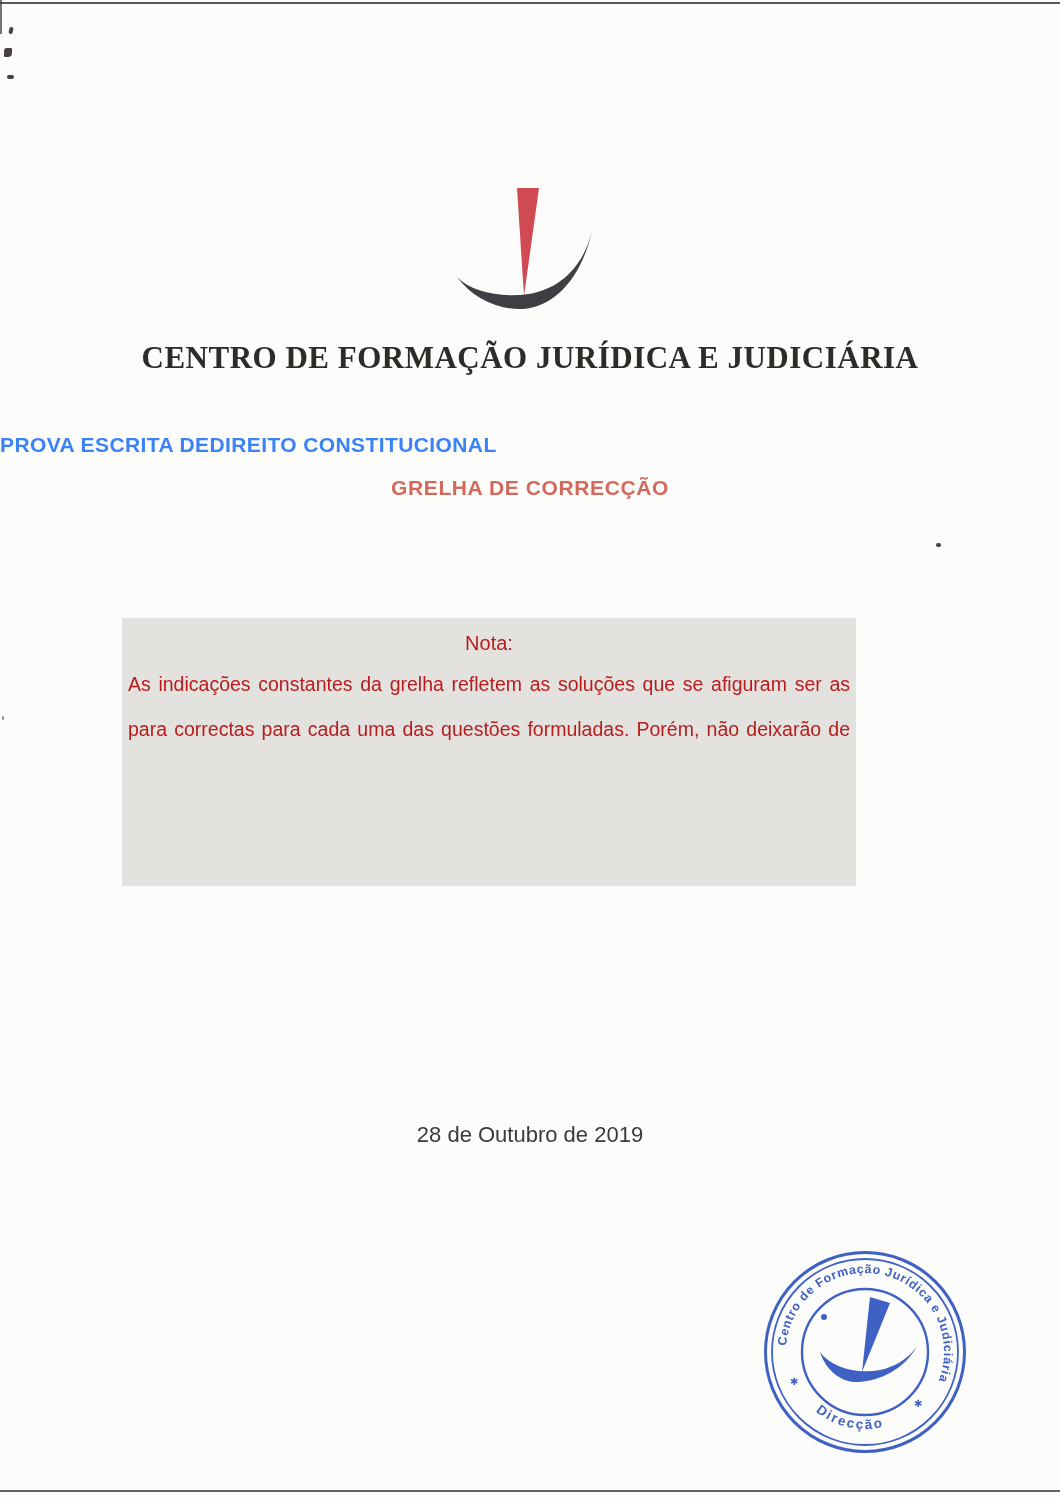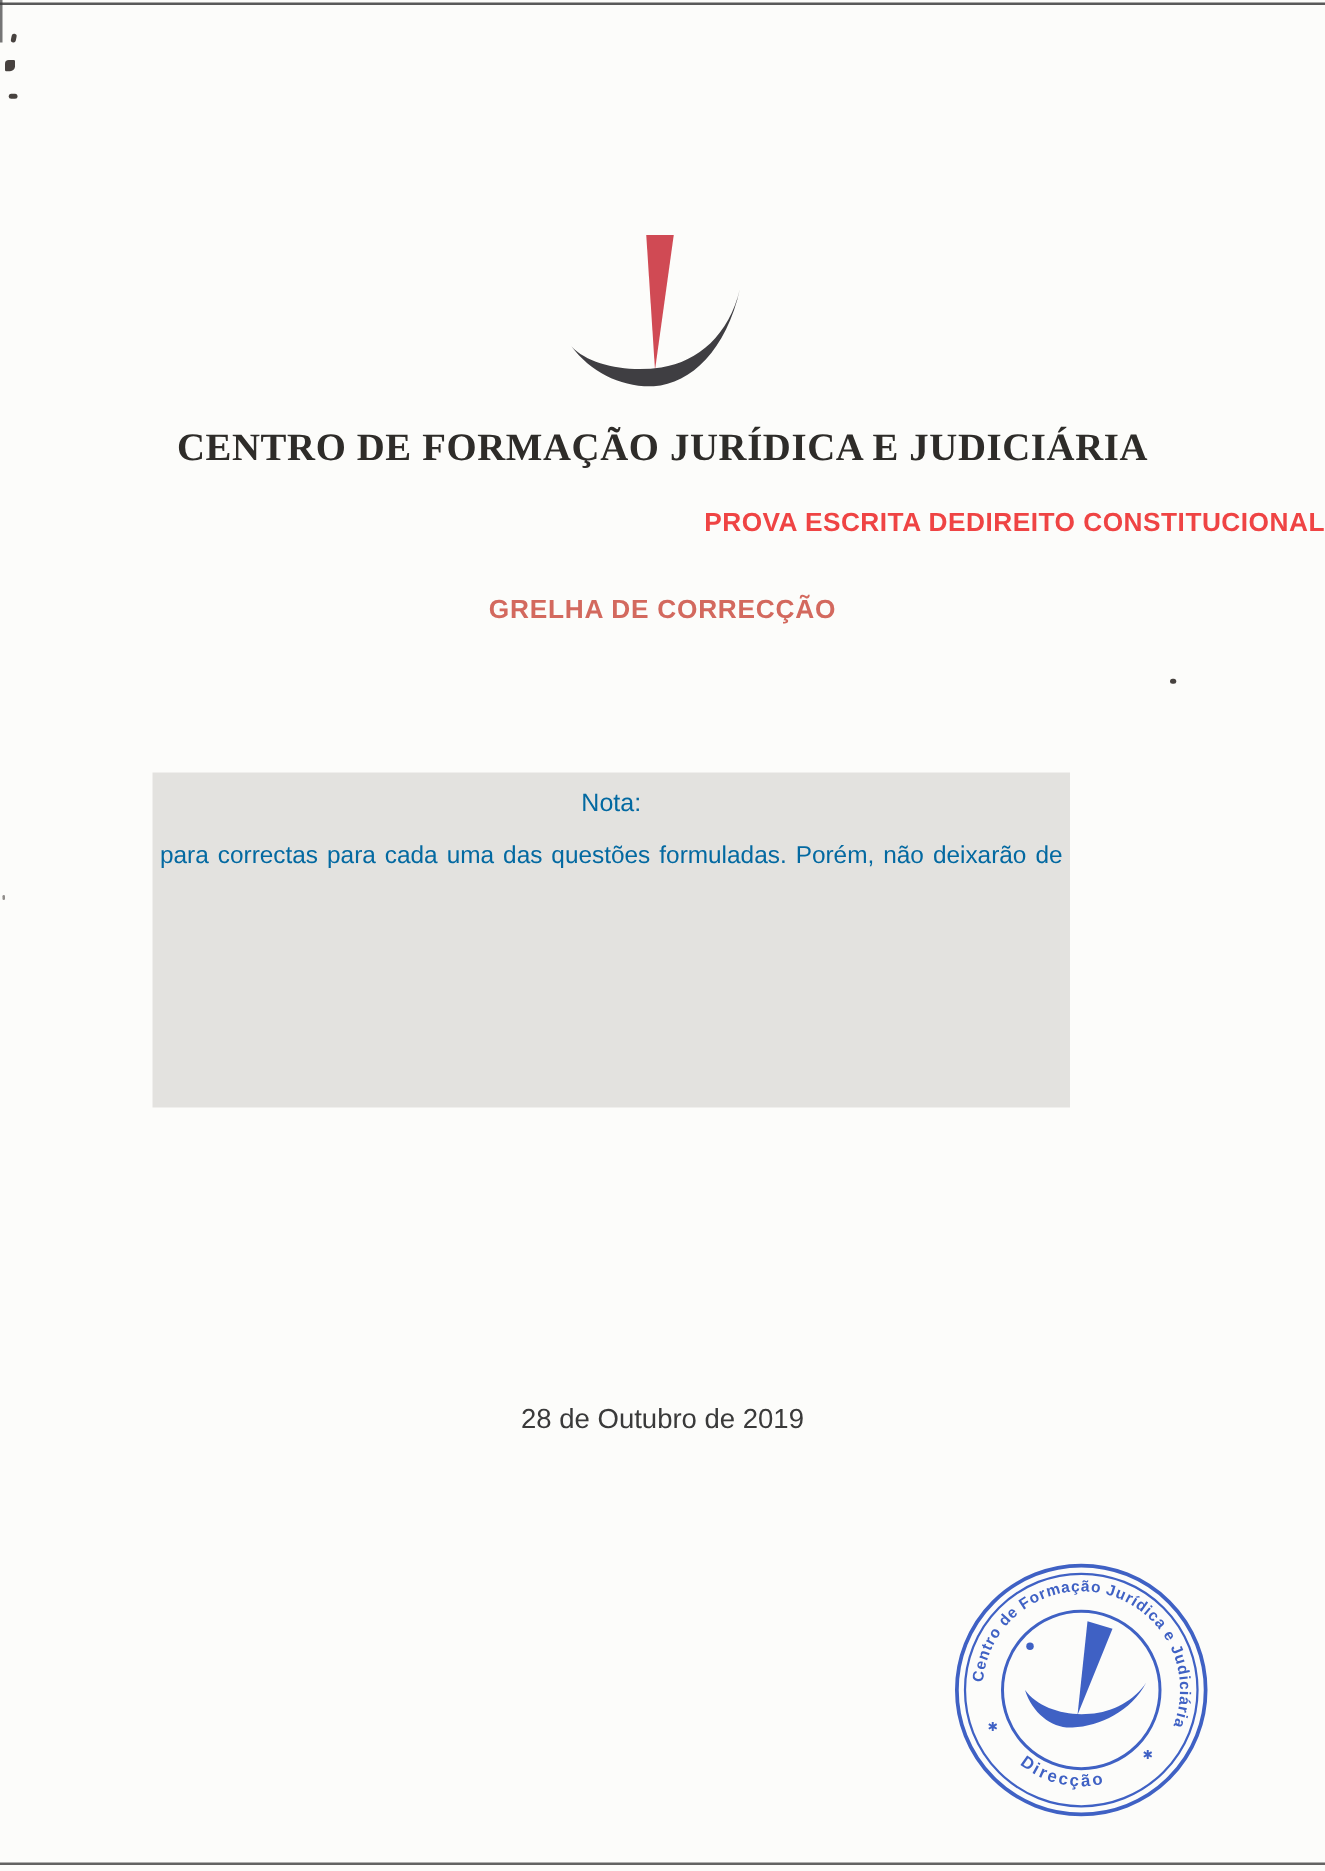--- a/index.html
+++ b/index.html
@@ -31,44 +31,44 @@
   .org-title {
     position: absolute; left: 0; top: 340px; width: 100%;
     text-align: center;
     font-family: "Liberation Serif", serif;
     font-weight: bold;
     font-size: 31px;
     letter-spacing: 0.5px;
     color: #2e2c29;
   }
   .exam-title {
-    position: absolute; left: 0; top: 407px; width: 100%;
-    text-align: right;
+    position: absolute; left: 0; top: 433px; width: 100%;
+    text-align: left;
     font-weight: bold;
     font-size: 21px;
     letter-spacing: 0.4px;
-    color: #ef4444;
+    color: #3b82f6;
   }
   .grid-title {
     position: absolute; left: 0; top: 476px; width: 100%;
     text-align: center;
     font-weight: bold;
     font-size: 21px;
     letter-spacing: 0.6px;
     color: #d3695e;
   }
 
   
   .note-box {
     position: absolute; left: 122px; top: 618px;
     width: 734px; height: 268px;
     box-sizing: border-box;
     padding: 6px 6px 0 6px;
     background: #e3e2df;
-    color: #0369a1;
+    color: #b91c1c;
   }
   .note-heading {
     text-align: center;
     font-size: 20px;
     line-height: 38px;
   }
   .note-line {
     font-size: 19.5px;
     line-height: 44.5px;
     white-space: nowrap;
@@ -133,20 +133,21 @@
              C 128 80, 104 101, 74 106
              C 46 110, 16 104, 2 89 Z" fill="#3f3e42"></path>
   </svg>
 
   <div class="org-title">CENTRO DE FORMAÇÃO JURÍDICA E JUDICIÁRIA</div>
   <div class="exam-title">PROVA ESCRITA DEDIREITO CONSTITUCIONAL</div>
   <div class="grid-title">GRELHA DE CORRECÇÃO</div>
 
   <div class="note-box">
     <div class="note-heading">Nota:</div>
+    <div class="note-line just">As indicações constantes da grelha refletem as soluções que se afiguram ser as</div>
     <div class="note-line just">para correctas para cada uma das questões formuladas. Porém, não deixarão de</div>
   </div>
 
   <div class="doc-date">28 de Outubro de 2019</div>
 
   <svg class="stamp" viewBox="0 0 206 206" aria-hidden="true">
     <g fill="none" stroke="#3156c0">
       <circle cx="103" cy="103" r="99.5" stroke-width="3"></circle>
       <circle cx="103" cy="103" r="93" stroke-width="1.8"></circle>
       <circle cx="103" cy="103" r="63" stroke-width="2.4"></circle>

